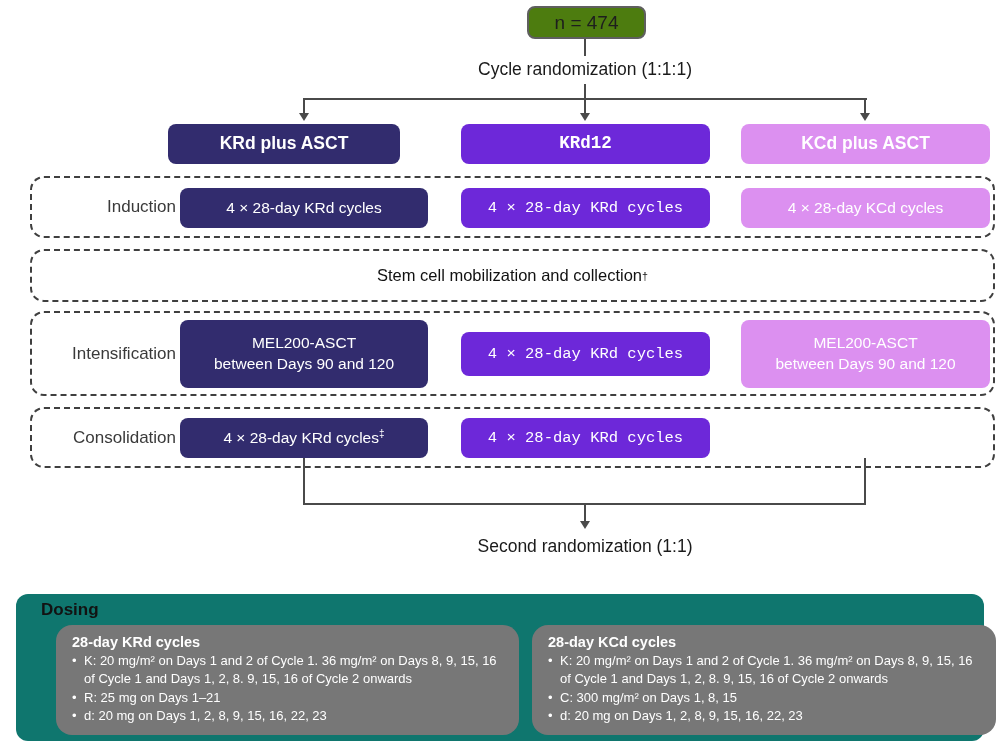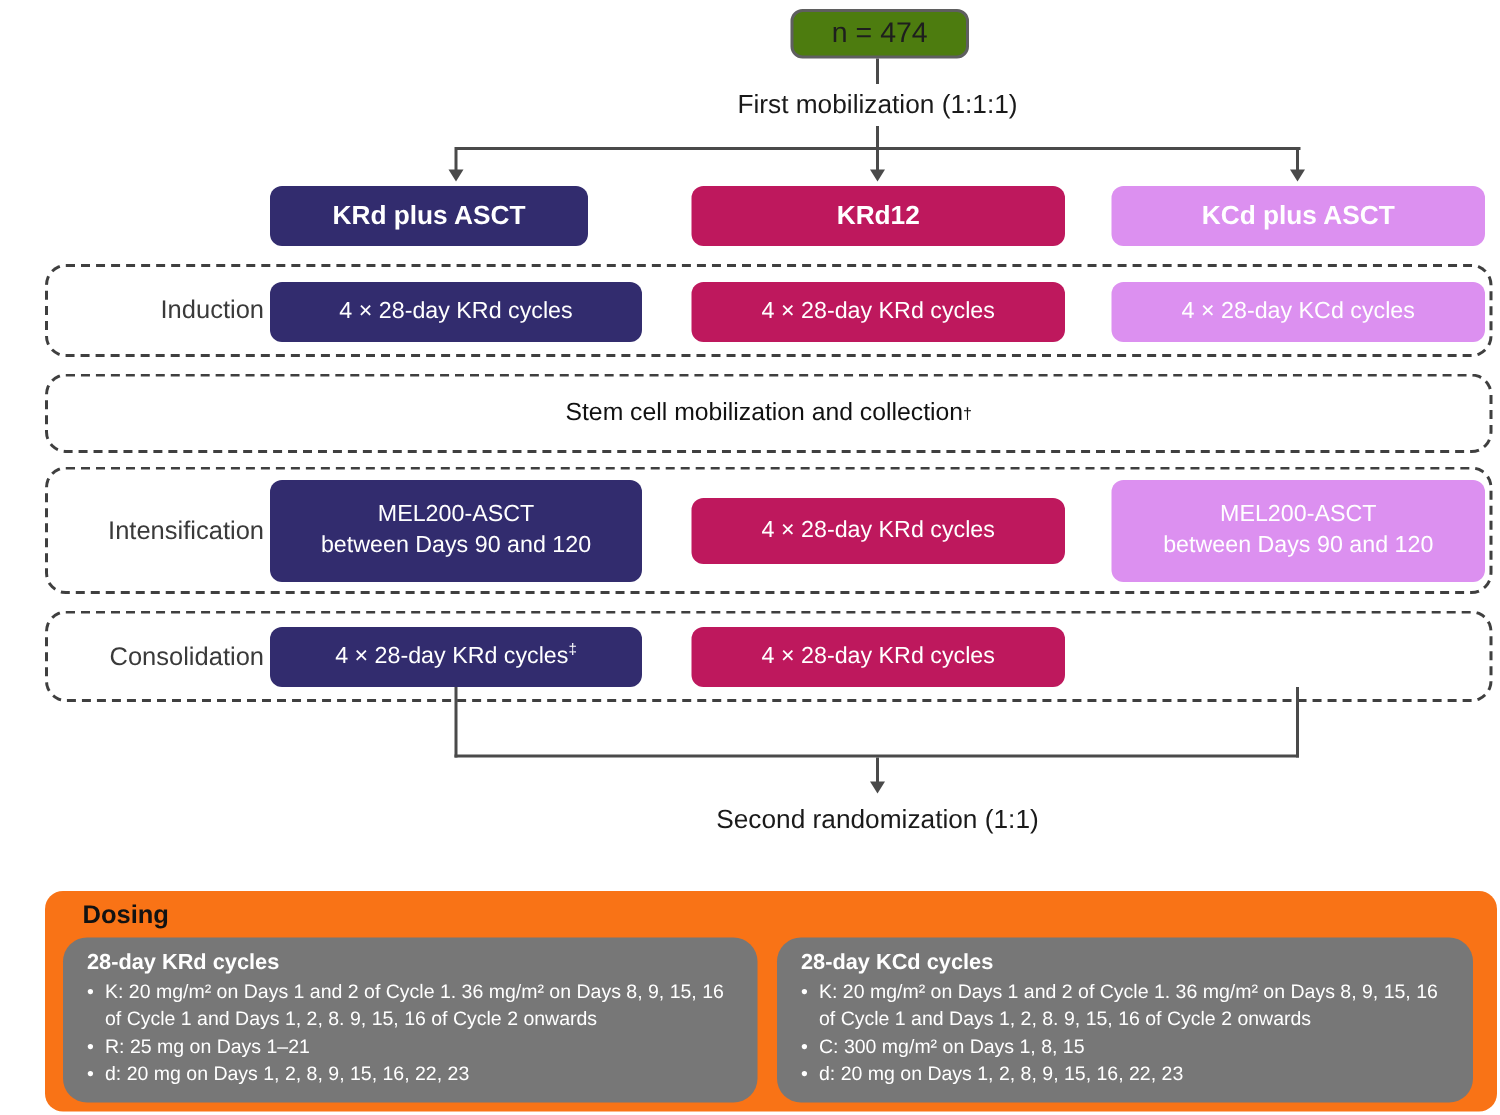--- a/index.html
+++ b/index.html
@@ -20,61 +20,61 @@
          justify-content:center;font-size:19px;color:#1e1e1e;box-sizing:border-box;}
 
   .rand-label{position:absolute;left:385px;width:400px;text-align:center;
               font-size:17.5px;color:#1a1a1a;}
 
   
   .box{position:absolute;display:flex;align-items:center;justify-content:center;
        color:#ffffff;text-align:center;border-radius:8px;box-sizing:border-box;
        white-space:pre-line;line-height:1.35;}
   .arm1{background:#322c6e;}
-  .arm2{background:#be185d;}
+  .arm2{background:#6d28d9;font-family:Liberation Mono, monospace;}
   .arm3{background:#dc90f0;}
   .hdr{top:124px;height:40px;font-weight:bold;font-size:17.5px;}
-  .hdr.p1{left:180px;width:212px;}
+  .hdr.p1{left:168px;width:232px;}
   .hdr.p2{left:461px;width:249px;}
   .hdr.p3{left:741px;width:249px;}
 
   
   .drow{position:absolute;left:30px;width:965px;border:2px dashed #3f3f3f;
         border-radius:14px;box-sizing:border-box;}
   .row-label{position:absolute;left:6px;top:0;bottom:0;width:138px;display:flex;
              align-items:center;justify-content:flex-end;font-size:17px;color:#3a3a3a;}
   .cell{font-size:15.5px;}
   .c1{left:148px;width:248px;}
   .c2{left:429px;width:249px;}
   .c3{left:709px;width:249px;}
   .stem-text{position:absolute;inset:0;display:flex;align-items:center;justify-content:center;
              font-size:16.5px;color:#111111;}
   sup{font-size:0.65em;}
 
   
-  .dosing-panel{position:absolute;left:30px;top:594px;width:968px;height:147px;
-                background:#f97316;border-radius:12px;}
+  .dosing-panel{position:absolute;left:16px;top:594px;width:968px;height:147px;
+                background:#0f766e;border-radius:12px;}
   .dosing-title{position:absolute;left:25px;top:6px;font-size:17px;font-weight:bold;color:#121212;}
   .dose-card{position:absolute;top:31px;height:110px;background:#777777;border-radius:16px;
-             color:#ffffff;box-sizing:border-box;padding:9px 16px 8px 16px;}
+             color:#ffffff;box-sizing:border-box;padding:9px 16px 8px 16px;margin-left:28px;}
   .dose-card.left{left:12px;width:463px;}
   .dose-card.right{left:488px;width:464px;}
   .card-title{font-size:14.5px;font-weight:bold;margin-bottom:2px;}
   .dose-item{display:flex;font-size:13px;line-height:1.42;}
   .bullet{width:12px;flex:none;}
 </style>
 </head>
 <body>
 
 <div class="stage">
 
   <div class="n-box">n = 474</div>
 
   <div class="vline" style="left:584px;top:39px;height:17px;"></div>
-  <div class="rand-label" style="top:59px;">First mobilization (1:1:1)</div>
+  <div class="rand-label" style="top:59px;">Cycle randomization (1:1:1)</div>
 
   <div class="vline" style="left:584px;top:84px;height:16px;"></div>
   <div class="hline" style="left:303px;top:98px;width:564px;"></div>
   <div class="vline" style="left:303px;top:100px;height:14px;"></div>
   <div class="vline" style="left:584px;top:100px;height:14px;"></div>
   <div class="vline" style="left:864px;top:100px;height:14px;"></div>
   <div class="arrowhead" style="left:299px;top:113px;"></div>
   <div class="arrowhead" style="left:580px;top:113px;"></div>
   <div class="arrowhead" style="left:860px;top:113px;"></div>
 

